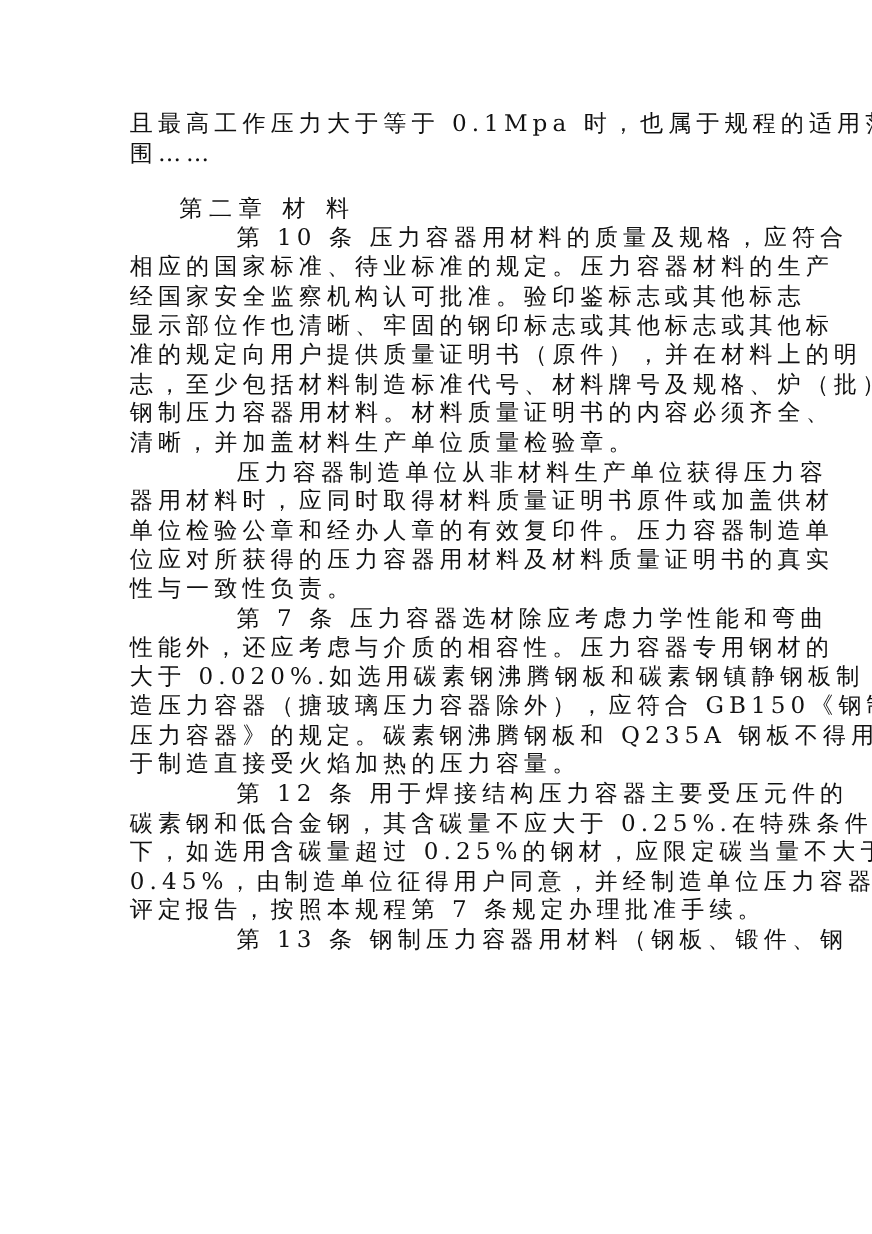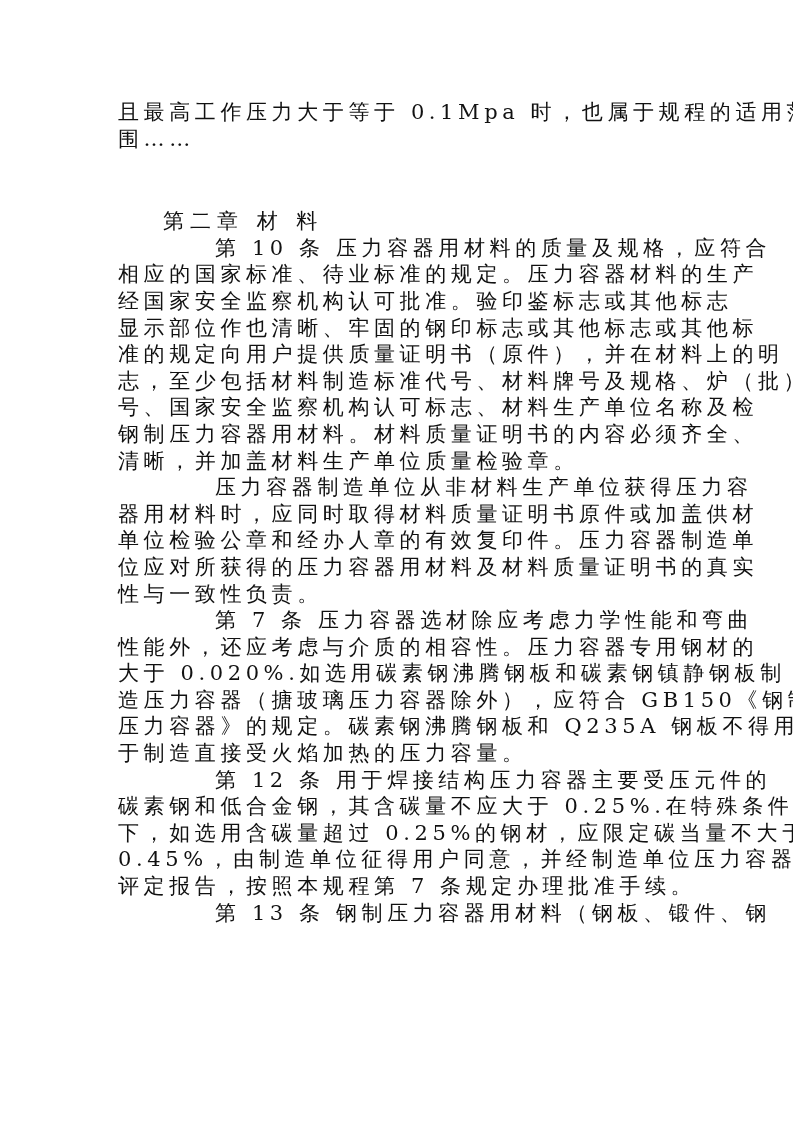--- a/index.html
+++ b/index.html
@@ -27,21 +27,21 @@
       font-size: 21px;
       white-space: nowrap;
       letter-spacing: 4.6px;
       text-align: justify;
       text-align-last: justify;
     }
     .line.last {
       text-align-last: left;
     }
     .indent-para { padding-left: 97px; }
-    .indent-head { padding-left: 45px; margin-top: 32px; }
+    .indent-head { padding-left: 45px; }
     .blank { height: 24px; }
     .heading {
       letter-spacing: 6px;
       text-align-last: left;
     }
   </style>
 </head>
 <body>
 
 <div class="page">
@@ -56,21 +56,20 @@
 
   <div class="line heading indent-head">第二章 材 料</div>
 
   <div>
     <div class="line indent-para">第 10 条 压力容器用材料的质量及规格，应符合</div>
     <div class="line">相应的国家标准、待业标准的规定。压力容器材料的生产</div>
     <div class="line">经国家安全监察机构认可批准。验印鉴标志或其他标志</div>
     <div class="line">显示部位作也清晰、牢固的钢印标志或其他标志或其他标</div>
     <div class="line">准的规定向用户提供质量证明书（原件），并在材料上的明</div>
     <div class="line">志，至少包括材料制造标准代号、材料牌号及规格、炉（批）</div>
-    <div class="line">号、国家安全监察机构认可标志、材料生产单位名称及检</div>
     <div class="line">钢制压力容器用材料。材料质量证明书的内容必须齐全、</div>
     <div class="line last">清晰，并加盖材料生产单位质量检验章。</div>
   </div>
 
   <div>
     <div class="line indent-para">压力容器制造单位从非材料生产单位获得压力容</div>
     <div class="line">器用材料时，应同时取得材料质量证明书原件或加盖供材</div>
     <div class="line">单位检验公章和经办人章的有效复印件。压力容器制造单</div>
     <div class="line">位应对所获得的压力容器用材料及材料质量证明书的真实</div>
     <div class="line last">性与一致性负责。</div>

